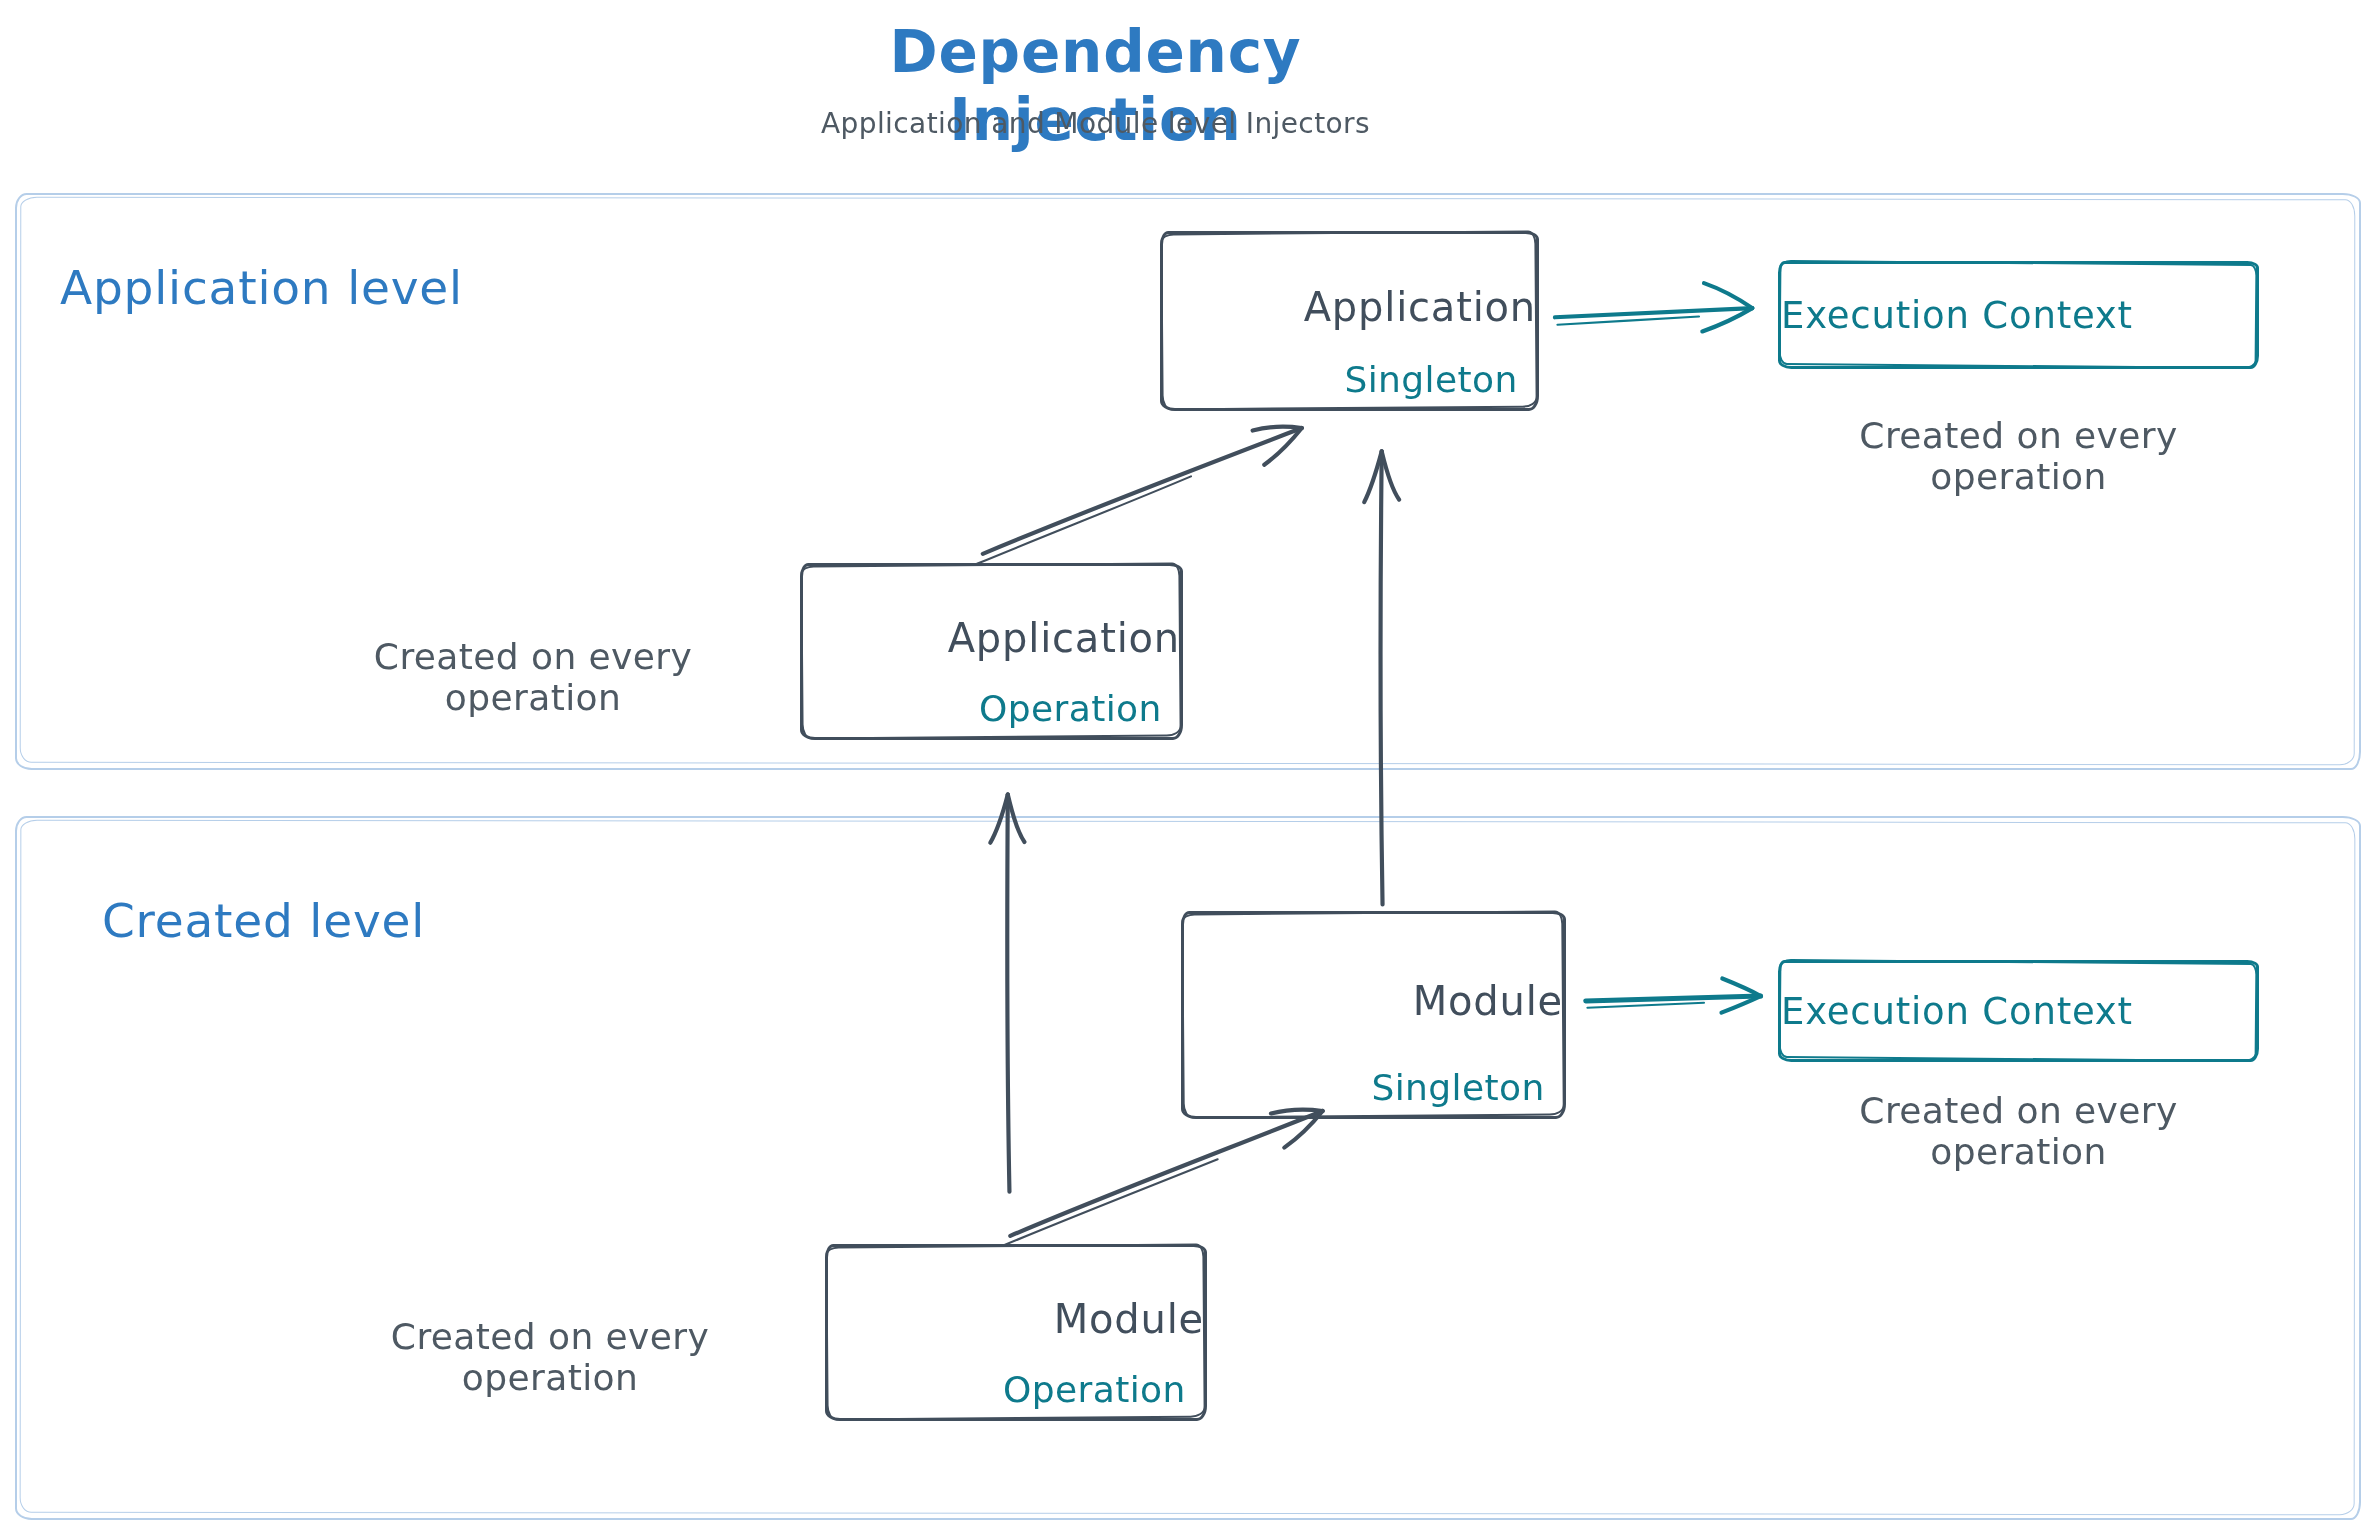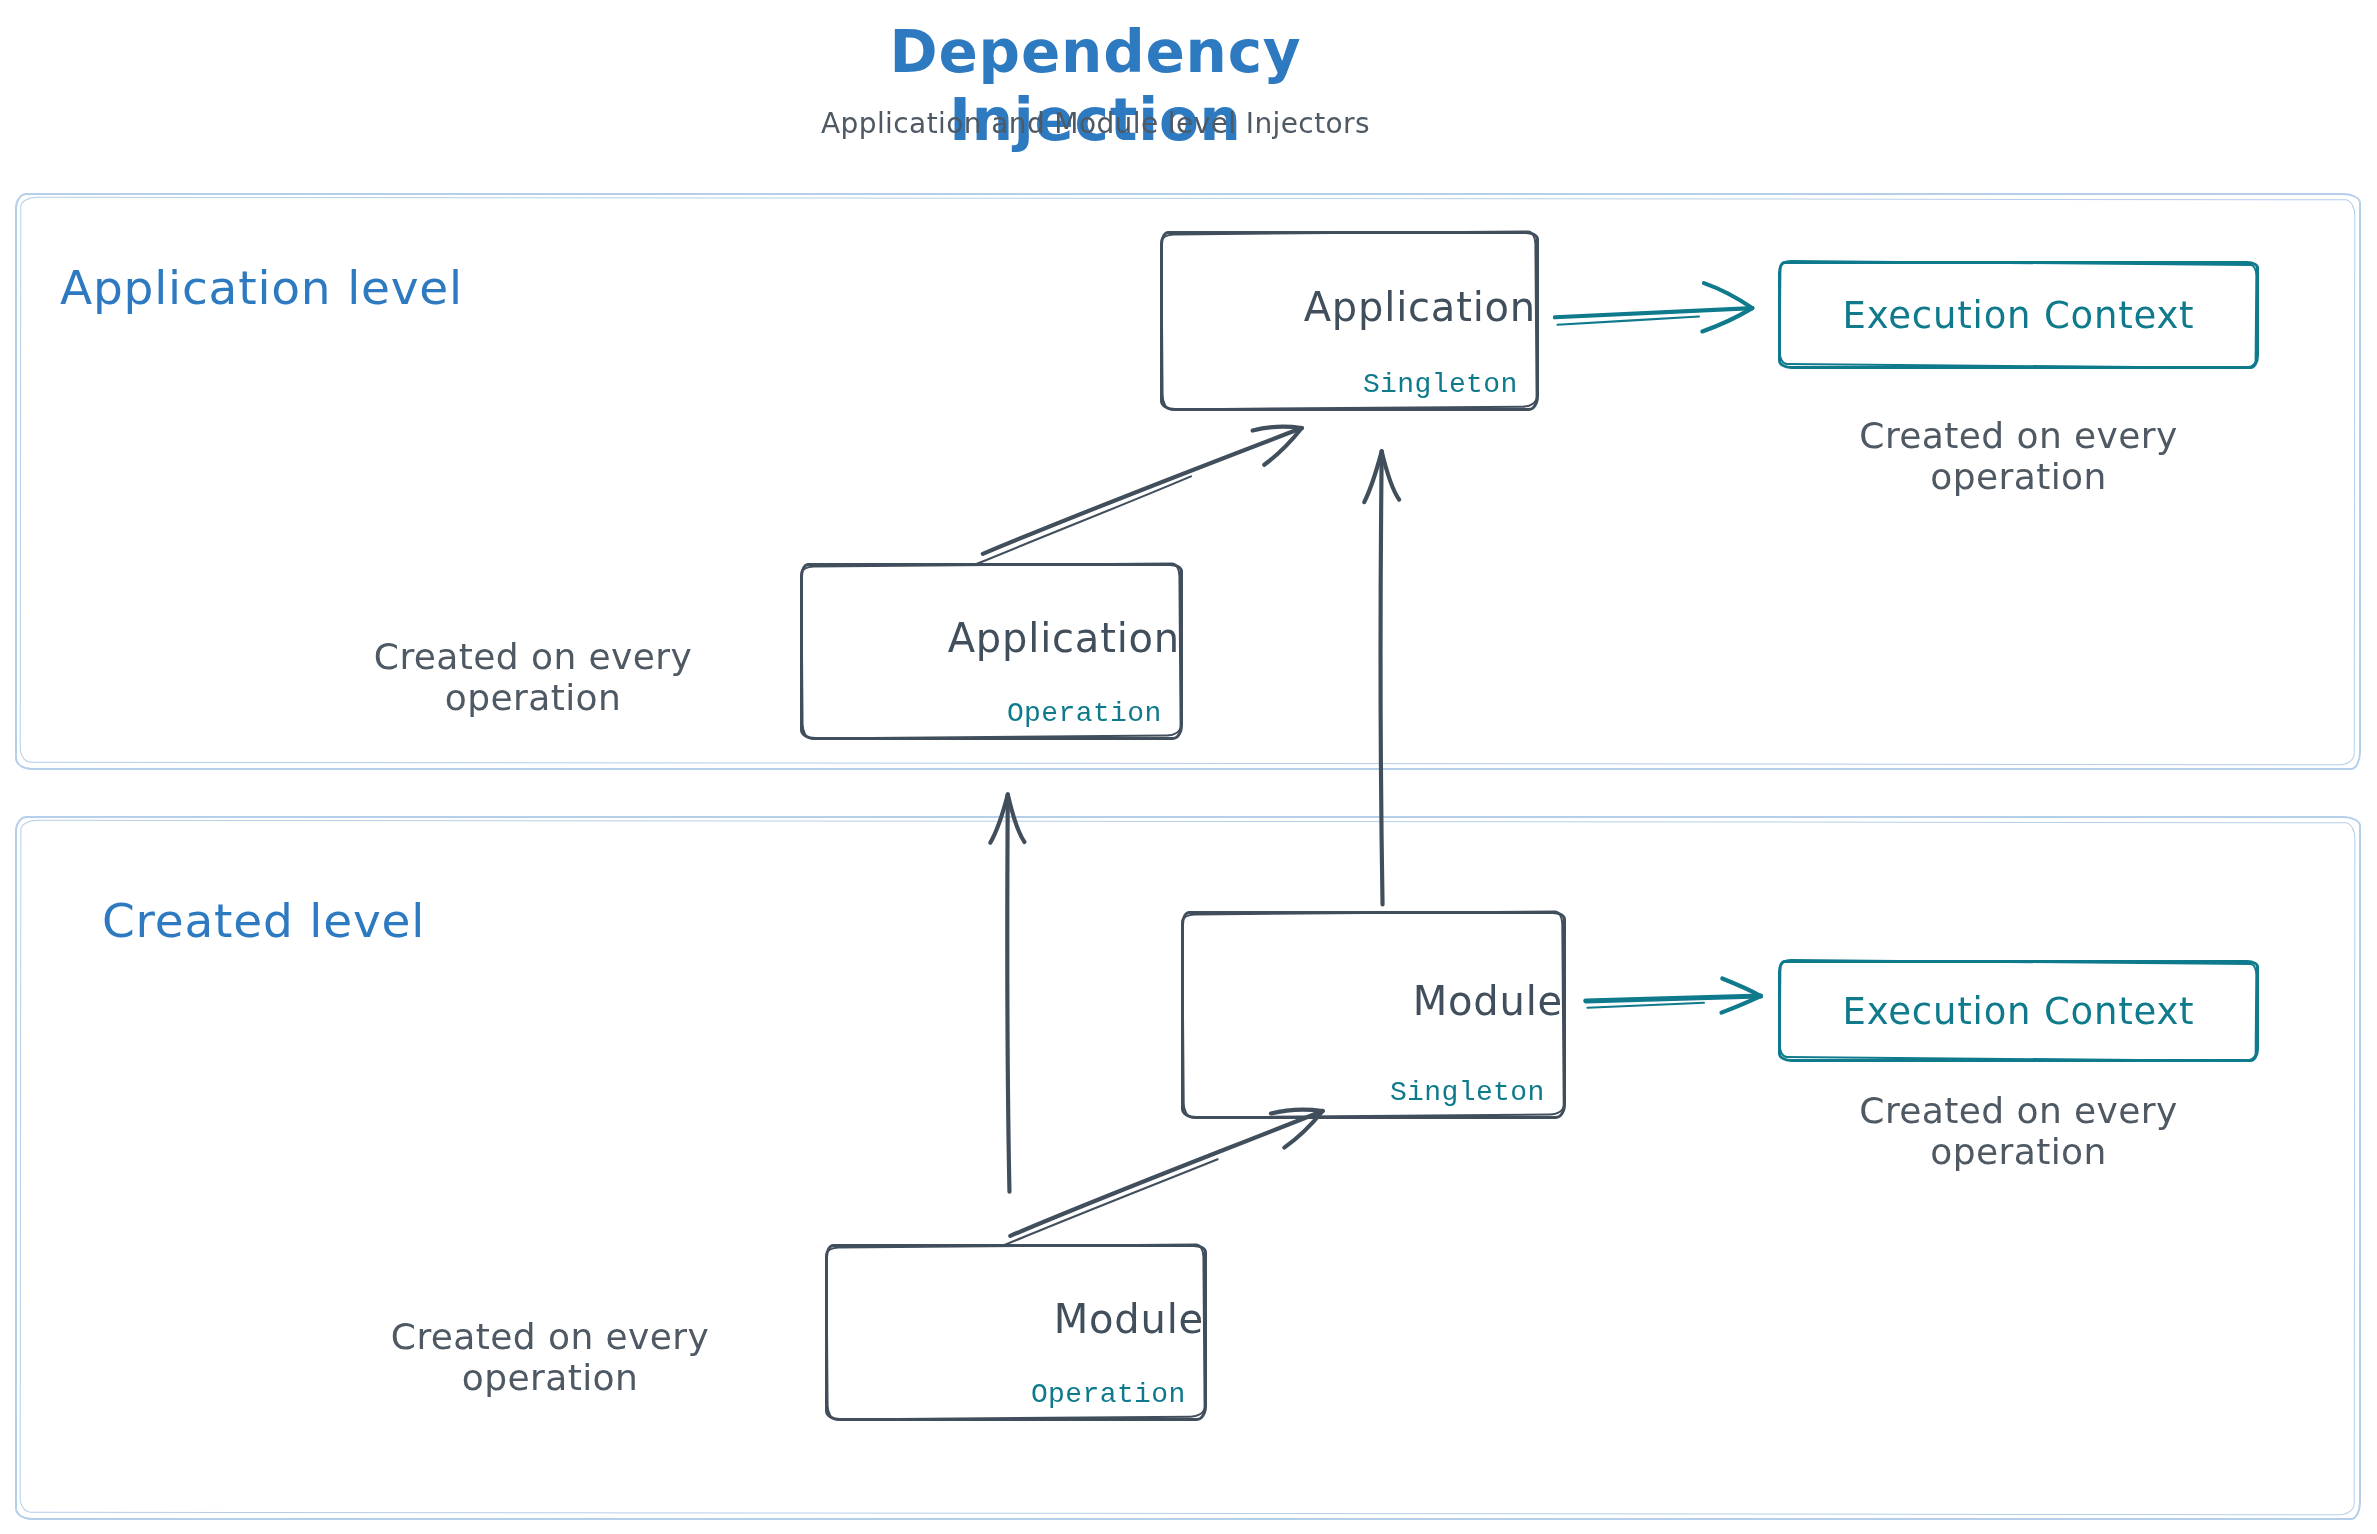--- a/index.html
+++ b/index.html
@@ -52,32 +52,32 @@
     border:2.5px solid var(--dark);
     border-radius:13.3px 8.3px 15px 10px / 8.3px 13.3px 10px 15px;
     transform:rotate(-.45deg);
   }
   .node .main-label{
     font-size:40px;color:var(--dark);letter-spacing:0.8px;
     margin-bottom:28px;
   }
   .node .scope-label{
     position:absolute;right:18.3px;bottom:8.3px;
-    font-size:28px;color:var(--teal);letter-spacing:0.4px;font-family:Liberation Mono, monospace;
+    font-size:36px;color:var(--teal);letter-spacing:0.4px;
   }
   .node.app-singleton{left:1160px;top:231px;width:379px;height:180px;}
   .node.app-operation{left:800px;top:563px;width:383px;height:177px;}
   .node.mod-singleton{left:1181px;top:911px;width:385px;height:208px;}
   .node.mod-operation{left:825px;top:1244px;width:382px;height:177px;}
 
   
   .ec{
     border:3.3px solid var(--teal);
     border-radius:6.7px 11.7px 8.3px 13.3px / 11.7px 6.7px 13.3px 8.3px;
-    display:flex;align-items:center;justify-content:center;
+    display:flex;align-items:center;
   }
   .ec::before{
     content:"";position:absolute;inset:-1.7px;
     border:2.5px solid var(--teal);
     border-radius:11.7px 6.7px 13.3px 8.3px / 6.7px 11.7px 8.3px 13.3px;
     transform:rotate(.5deg);
   }
   .ec .ec-label{font-size:37px;color:var(--teal);letter-spacing:0.8px;}
   .ec.app{left:1778px;top:261px;width:481px;height:108px;}
   .ec.mod{left:1778px;top:960px;width:481px;height:102px;}

